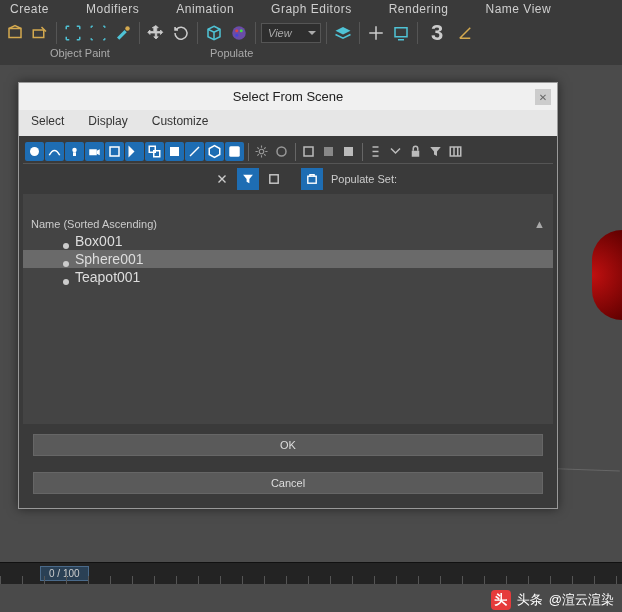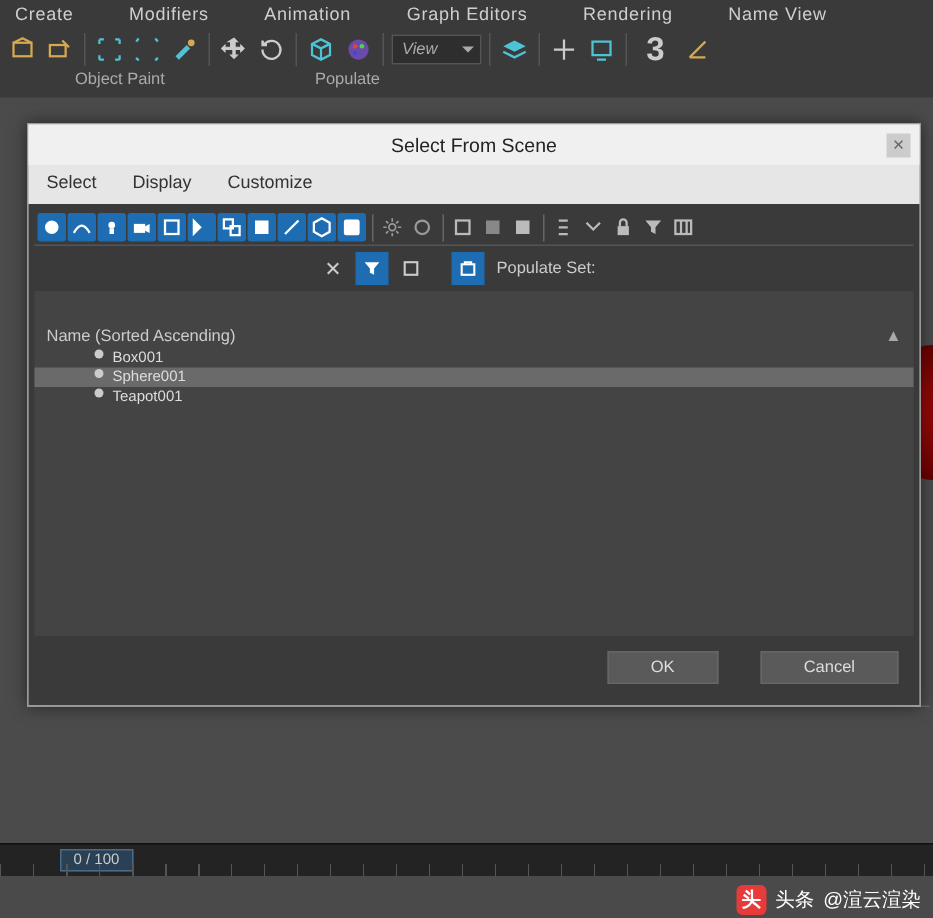--- a/index.html
+++ b/index.html
@@ -17,21 +17,21 @@
   .tb-dropdown { background: #2e2e2e; color: #aaa; font-size: 11px; padding: 2px 20px 2px 6px; min-width: 60px; border: 1px solid #555; position: relative; height: 20px; display:flex; align-items:center; filter: blur(0.3px); font-style: italic;}
   .tb-dropdown::after { content:''; position:absolute; right:4px; top:7px; border-left:4px solid transparent; border-right:4px solid transparent; border-top:4px solid #aaa; }
   .sub-labels { display: flex; gap: 100px; padding-left: 50px; color: #aaa; font-size: 11px; background:#3a3a3a; padding-bottom:6px; margin-top:-8px; filter: blur(0.4px);}
 
   
   .viewport { position: absolute; top: 70px; left: 0; right: 0; bottom: 50px; background: #4b4b4b; }
   .viewport .redshape { position:absolute; right:0; top:160px; width:30px; height:90px; background: radial-gradient(circle at left, #c01010, #600000); border-radius: 40px 0 0 40px; }
   .viewport .perspline { position:absolute; left:20px; top:390px; width:600px; height:1px; background:#666; transform: rotate(2deg);}
 
   
-  .dialog { position: absolute; left: 18px; top: 82px; width: 596px; background: #e6e6e6; border: 1px solid #999; box-shadow: 0 0 10px rgba(0,0,0,0.5); }
+  .dialog { position: absolute; left: 18px; top: 82px; width: 540px; background: #e6e6e6; border: 1px solid #999; box-shadow: 0 0 10px rgba(0,0,0,0.5); }
   .dlg-titlebar { background: #f0f0f0; padding: 6px; text-align: center; font-size: 13px; color: #222; position: relative; filter: blur(0.3px);}
   .dlg-titlebar .close { position: absolute; right: 6px; top: 6px; width: 16px; height: 16px; background: #ccc; display:flex; align-items:center; justify-content:center; font-size:10px; color:#666;}
   .dlg-menu { display: flex; gap: 24px; padding: 4px 12px 8px 12px; font-size: 12px; color: #333; filter: blur(0.4px);}
   .dlg-body { background: #3a3a3a; padding: 4px; }
 
   
   .filter-bar { display: flex; align-items: center; gap: 0px; background: #3a3a3a; padding: 2px; border-bottom: 1px solid #555; flex-wrap: nowrap;}
   .f-icon { width: 19px; height: 19px; display: flex; align-items: center; justify-content: center; margin-right: 1px;}
   .f-icon svg { width: 15px; height: 15px; }
   .f-icon.active { background: #1e6db3; border-radius:2px;}
@@ -42,26 +42,26 @@
   .spacer { flex: 0 0 180px;}
   .sb-btn { width: 22px; height: 22px; background: #3a3a3a; display:flex; align-items:center; justify-content:center; border:1px solid transparent;}
   .sb-btn.active { background: #1e6db3; }
   .sb-btn svg { width:14px; height:14px;}
   .sel-set-label { color: #ccc; font-size: 11px; margin-left: 4px; filter: blur(0.4px);}
 
   
   .list-area { background: #444; min-height: 230px; padding: 4px 0;}
   .list-header { color: #ccc; font-size: 11px; padding: 2px 8px; display:flex; justify-content:space-between; filter: blur(0.4px); margin-top: 18px;}
   .list-header .arrow { color:#aaa;}
-  .list-item { display:flex; align-items:flex-start; gap:6px; padding: 1px 8px 1px 40px; color:#ddd; font-size:10px; filter: blur(0.3px);}
+  .list-item { display:flex; align-items:flex-end; gap:6px; padding: 1px 8px 1px 40px; color:#ddd; font-size:14px; filter: blur(0.3px);}
   .list-item .bullet { width:6px; height:6px; background:#ccc; border-radius:50%;}
   .list-item.selected { background: #6a6a6a; }
 
   
-  .dlg-buttons { display:flex; justify-content:flex-end; gap:28px; padding:10px; background:#3a3a3a;}
+  .dlg-buttons { display:flex; justify-content:flex-end; gap:16px; padding:10px; background:#3a3a3a;flex-direction:column;}
   .dlg-btn { background: #5a5a5a; color:#ddd; border:1px solid #666; padding: 4px 28px; font-size:11px; filter: blur(0.3px);}
 
   
   .timeline { position:absolute; bottom:28px; left:0; right:0; height:22px; background:#232323; border-top:1px solid #111;}
   .timeline .marker { position:absolute; left:40px; top:3px; background:#2a4055; color:#ccc; font-size:10px; padding:1px 8px; border:1px solid #4a6a8a; filter: blur(0.4px);}
   .timeline .ticks { position:absolute; left:0; right:0; bottom:0; height:8px; background: repeating-linear-gradient(to right, #555 0, #555 1px, transparent 1px, transparent 22px);}
 
   
   .watermark { position:absolute; right:8px; bottom:2px; display:flex; align-items:center; gap:6px; color:#fff; font-size:13px; font-weight: 500;}
   .watermark .logo { width:20px; height:20px; background:#e63b3b; border-radius:4px; display:flex; align-items:center; justify-content:center; color:#fff; font-size:13px; font-weight:bold;}

